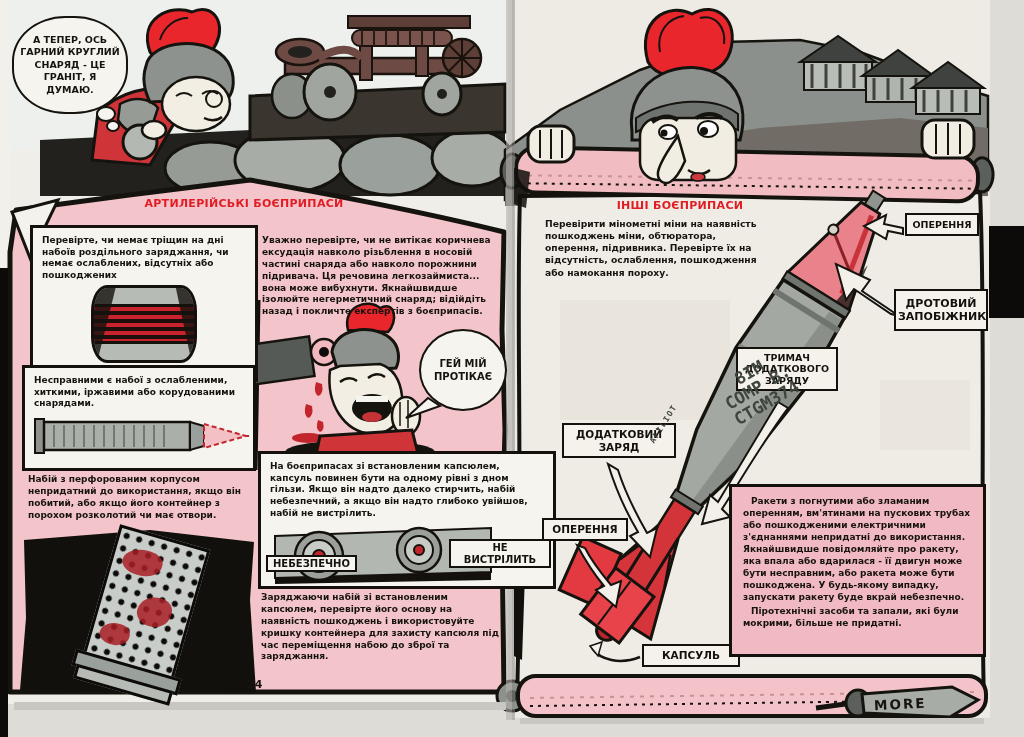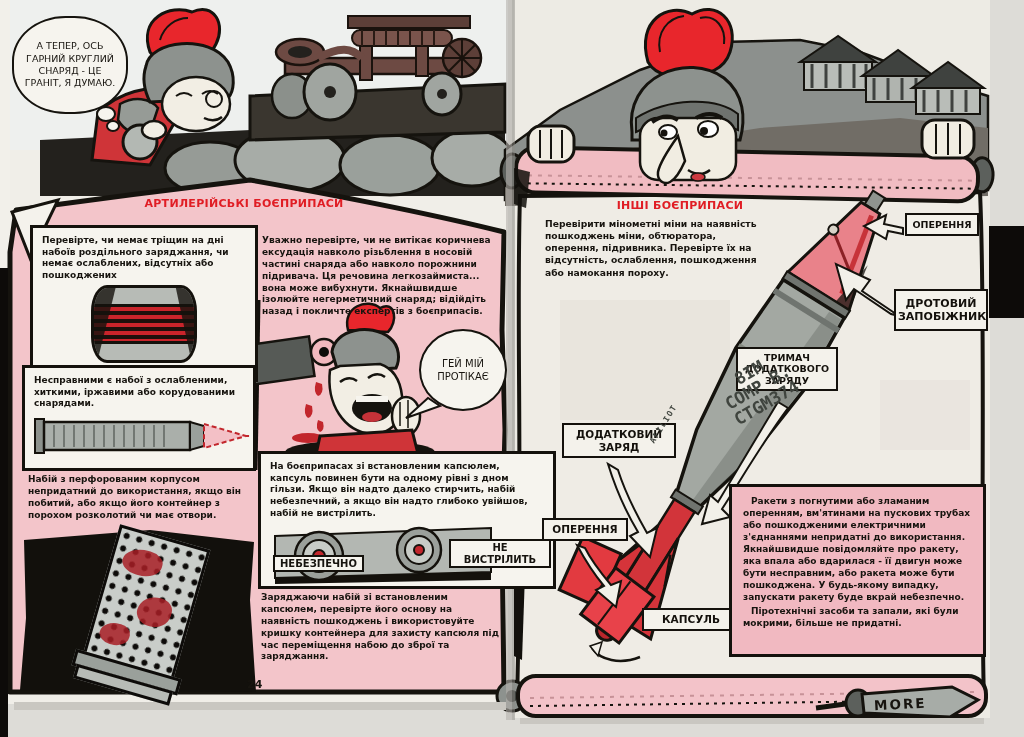--- a/index.html
+++ b/index.html
@@ -5,21 +5,21 @@
   html,body{margin:0;padding:0;background:#cfcec9;}
   #stage{position:relative;width:1024px;height:737px;overflow:hidden;
          background:#dddcd7;font-family:"DejaVu Sans",sans-serif;color:#17140f;}
   .abs{position:absolute;}
   .txt{font-weight:bold;color:#17140f;}
   .panel{background:#f6f4ee;border:3px solid #14110c;box-sizing:border-box;
          padding:7px 9px 6px;font-size:9px;font-weight:bold;line-height:1.3;color:#17140f;}
   .pink-note{font-size:9px;font-weight:bold;line-height:1.32;color:#17140f;}
   .sec-title{color:#e01d24;font-size:11px;font-weight:bold;text-align:center;letter-spacing:.3px;}
   .bubble{background:#f6f4ee;border:2.5px solid #15130e;display:flex;align-items:center;
-          justify-content:center;text-align:center;font-weight:normal;box-sizing:border-box;}
+          justify-content:center;text-align:center;font-weight:bold;box-sizing:border-box;}
   .co{position:absolute;background:#f4f2eb;border:2.5px solid #14110c;font-weight:bold;
       text-align:center;color:#14110c;line-height:1.2;box-sizing:border-box;padding:3px 4px;}
   .caption-box{position:absolute;background:#f6f4ee;border:2px solid #14110c;font-weight:bold;
       text-align:center;padding:1px 5px;font-size:10px;line-height:1.15;}
   p{margin:0;}
   .band-barrel{position:relative;width:100px;height:72px;margin:3px auto 2px;background:#b7bbb6;
       border:3px solid #14110c;border-radius:16px/26px;overflow:hidden;}
   .band-stripes{position:absolute;left:-2px;right:-2px;top:16px;bottom:16px;
       background:repeating-linear-gradient(180deg,#c9242b 0 4px,#1d100c 4px 8px);
       border-top:3px solid #14110c;border-bottom:3px solid #14110c;}
@@ -340,38 +340,38 @@
   <svg class="abs" style="left:6px;bottom:2px;" width="230" height="62">
     <polygon points="8,56 224,50 224,58 8,62" fill="#14110c"></polygon>
     <polygon points="8,14 224,6 224,50 8,56" fill="#b3b7b2" stroke="#14110c" stroke-width="2"></polygon>
     <circle cx="52" cy="34" r="24" fill="#9ba09b" stroke="#14110c" stroke-width="2.5"></circle>
     <circle cx="52" cy="34" r="16" fill="#c8ccc7" stroke="#14110c" stroke-width="2"></circle>
     <circle cx="52" cy="34" r="6" fill="#c2262c" stroke="#14110c" stroke-width="2"></circle>
     <circle cx="152" cy="28" r="22" fill="#9ba09b" stroke="#14110c" stroke-width="2.5"></circle>
     <circle cx="152" cy="28" r="14" fill="#c8ccc7" stroke="#14110c" stroke-width="2"></circle>
     <circle cx="152" cy="28" r="5" fill="#c2262c" stroke="#14110c" stroke-width="2"></circle>
   </svg>
-  <div class="caption-box" style="left:12px;bottom:14px;">НЕБЕЗПЕЧНО</div>
+  <div class="caption-box" style="left:5px;bottom:14px;">НЕБЕЗПЕЧНО</div>
   <div class="caption-box" style="right:2px;bottom:18px;width:88px;">НЕ ВИСТРІЛИТЬ</div>
 </div>
 
 <div class="abs pink-note" style="left:261px;top:592px;width:243px;">Заряджаючи набій зі встановленим капсюлем, перевірте його основу на наявність пошкоджень і використовуйте кришку контейнера для захисту капсюля під час переміщення набою до зброї та заряджання.</div>
 
 <div class="abs txt" style="left:247px;top:678px;font-size:11px;">24</div>
 
 <div class="abs sec-title" style="left:580px;top:199px;width:200px;">ІНШІ БОЄПРИПАСИ</div>
 
 <div class="abs pink-note" style="left:545px;top:218px;width:222px;font-size:9.2px;">Перевірити мінометні міни на наявність пошкоджень міни, обтюратора, оперення, підривника. Перевірте їх на відсутність, ослаблення, пошкодження або намокання пороху.</div>
 
 <div class="co" style="left:905px;top:213px;width:74px;font-size:9.5px;padding:4px 2px;">ОПЕРЕННЯ</div>
 <div class="co" style="left:894px;top:289px;width:94px;font-size:11px;padding:6px 2px;">ДРОТОВИЙ ЗАПОБІЖНИК</div>
 <div class="co" style="left:736px;top:347px;width:102px;font-size:9.5px;">ТРИМАЧ ДОДАТКОВОГО ЗАРЯДУ</div>
 <div class="co" style="left:562px;top:423px;width:114px;font-size:10.5px;">ДОДАТКОВИЙ ЗАРЯД</div>
 <div class="co" style="left:542px;top:518px;width:86px;font-size:10.5px;">ОПЕРЕННЯ</div>
-<div class="co" style="left:642px;top:608px;width:98px;font-size:10.5px;">КАПСУЛЬ</div>
+<div class="co" style="left:642px;top:644px;width:98px;font-size:10.5px;">КАПСУЛЬ</div>
 
 <div class="abs stencil" style="left:676px;top:362px;width:164px;font-size:17px;transform:rotate(-30deg);">
   <span>8IM</span>
   <span>COMP B.</span>
   <span>CTGM374</span>
 </div>
 <div class="abs stencil" style="left:642px;top:420px;font-size:8px;letter-spacing:1.5px;transform:rotate(-58deg);">AFILIOT</div>
 
 <div class="abs" style="left:729px;top:484px;width:257px;height:173px;background:#f1b9c1;border:3px solid #14110c;
      box-sizing:border-box;padding:9px 11px;font-size:9px;font-weight:bold;line-height:1.33;color:#17140f;">

